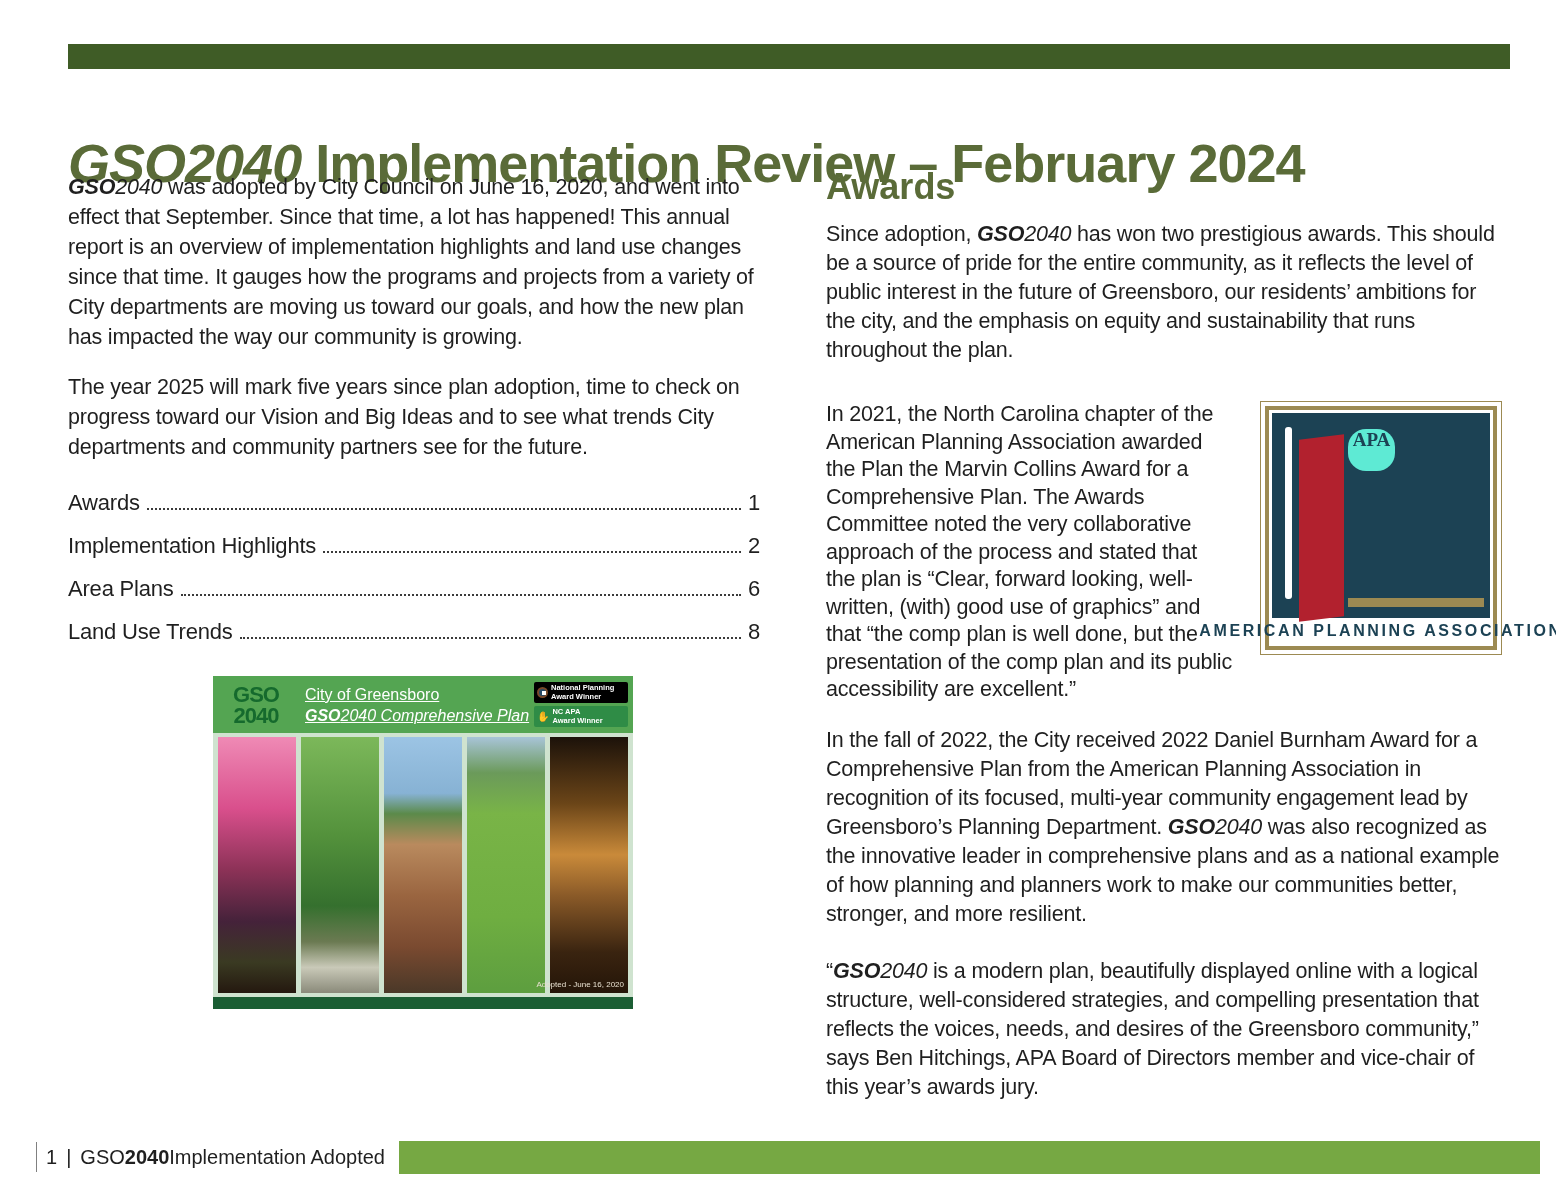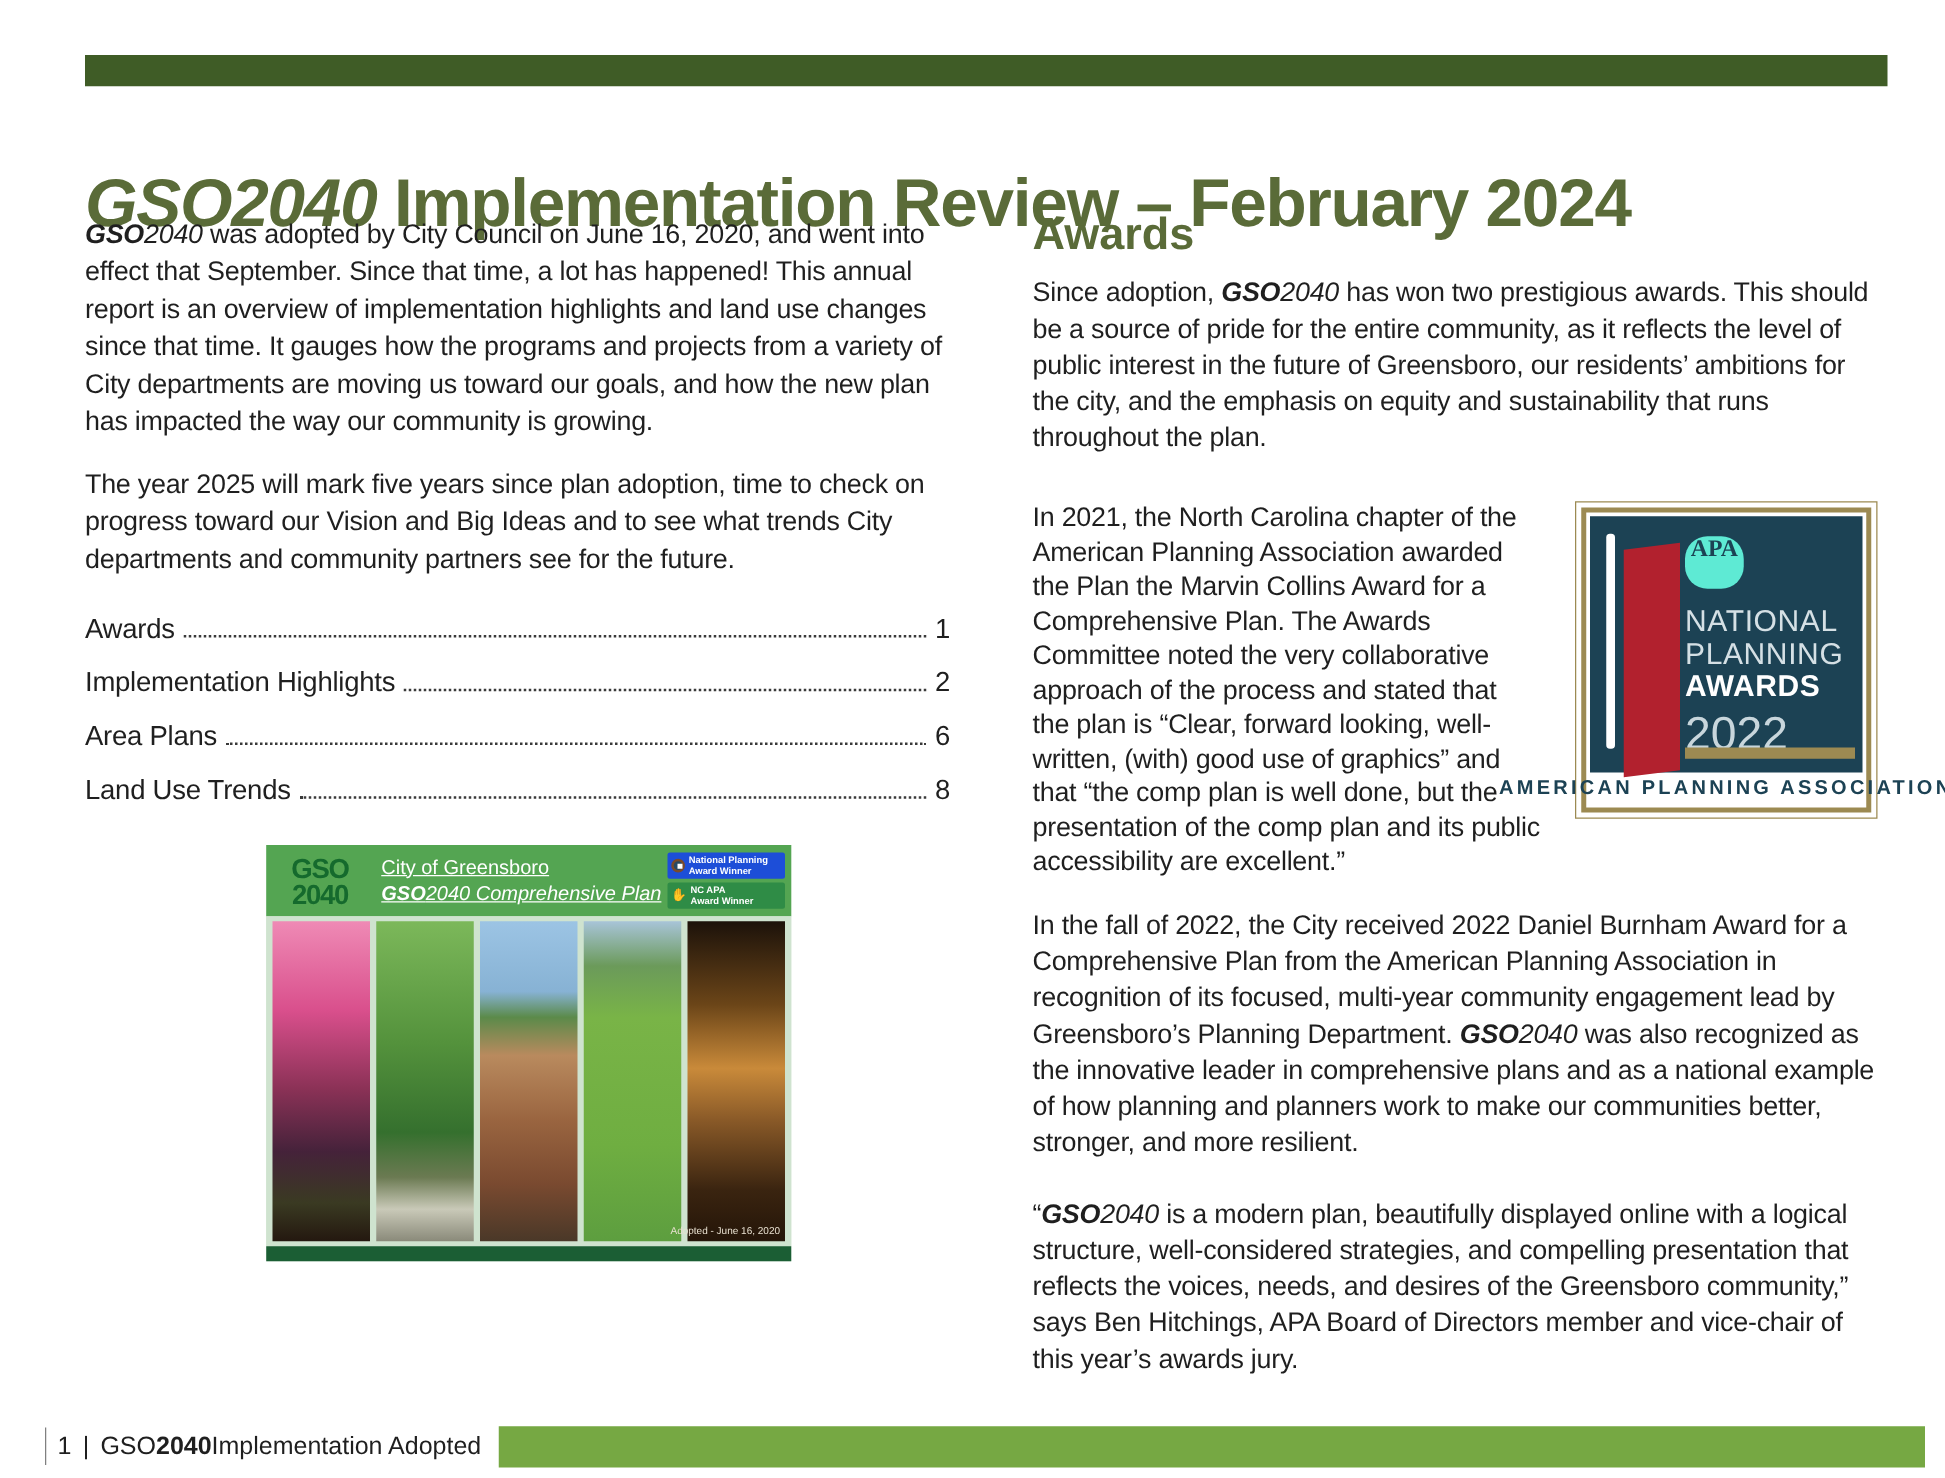--- a/index.html
+++ b/index.html
@@ -61,29 +61,30 @@
   }
   .cover-logo { width:66px; text-align:center; color:#156a2d; font-weight:800; line-height:21px; font-size:22px; letter-spacing:-1px; }
   .cover-titles { flex:1; padding-left:16px; color:#fff;text-decoration:underline; }
   .cover-org  { font-size:16px; line-height:21px; }
   .cover-plan { font-size:16px; line-height:21px; font-style:italic; }
   .cover-plan .b { font-weight:bold; }
   .cover-badges { width:94px; display:flex; flex-direction:column; gap:3px; }
   .mini-badge { display:flex; align-items:center; gap:3px; padding:2px 3px; border-radius:2px; color:#fff; }
   .mini-badge .txt { font-size:7.5px; line-height:8.5px; }
   .mini-badge .txt .b { font-weight:bold; }
-  .badge-navy { background:#1d4ed8; }
+  .badge-navy { background:#000000; }
   .badge-grn  { background:#2f8c46; }
   .medal-dot { width:11px; height:11px; border-radius:50%; background:#274a66; border:2px solid #7a4a2a; position:relative; flex:none; }
   .medal-dot::after{ content:""; position:absolute; left:2.5px; top:1.5px; width:4px; height:4px; background:#fff; }
   .hand-glyph { font-size:10px; line-height:10px; flex:none; }
   .cover-collage {
     position:absolute; top:57px; left:0; right:0; bottom:12px;
     display:flex; gap:5px; padding:4px 5px;
     background:#cfe3cf;
+    border-radius:20px;
   }
   .strip { flex:1; position:relative; }
   .strip1 { background:linear-gradient(180deg,#ef8ab5 0%,#d94f8c 28%,#8c3257 52%,#45223a 72%,#3a3a22 88%,#24180f 100%); }
   .strip2 { background:linear-gradient(180deg,#7cb85a 0%,#54923c 38%,#35702e 66%,#6b7a52 80%,#c9c9b8 90%,#8a8a7a 100%); }
   .strip3 { background:linear-gradient(180deg,#9cc4e4 0%,#87b2d4 22%,#5b8a4a 30%,#b98a5e 42%,#9a6540 62%,#7a4a30 82%,#4a3828 100%); }
   .strip4 { background:linear-gradient(180deg,#a8c4d8 0%,#6b9a5a 14%,#79b447 30%,#6fae41 70%,#5d9e3f 100%); }
   .strip5 { background:linear-gradient(180deg,#1c120a 0%,#6b4518 26%,#c98a3a 46%,#8a5a28 62%,#3a2410 84%,#241508 100%); }
   .adopted {
     position:absolute; right:4px; bottom:4px;
     font-size:8px; color:#e8e0d0; white-space:nowrap;
@@ -207,26 +208,20 @@
   <div class="award-row">
     <div class="award-text">
       <p class="body">In 2021, the North Carolina chapter of the American Planning Association awarded the Plan the Marvin Collins Award for a Comprehensive Plan. The Awards Committee noted the very collaborative approach of the process and stated that the plan is “Clear, forward looking, well-written, (with) good use of graphics”  and that “the comp plan is well done, but the presentation of the comp plan and its public accessibility are excellent.”</p>
     </div>
     <div class="apa-badge">
       <div class="apa-inner">
         <div class="apa-navy">
           <div class="book-line"></div>
           <div class="book-red"></div>
           <div class="apa-logo-box">APA</div>
-          <div class="apa-text">
-            <div class="apa-line">NATIONAL</div>
-            <div class="apa-line">PLANNING</div>
-            <div class="apa-line bold">AWARDS</div>
-            <div class="apa-year">2022</div>
-          </div>
           <div class="apa-goldbar"></div>
         </div>
         <div class="apa-footer">AMERICAN PLANNING ASSOCIATION</div>
       </div>
     </div>
   </div>
 
   <p class="body"><span>In the fall of 2022, the City received 2022 Daniel Burnham Award for a Comprehensive Plan from the American Planning Association in recognition of its focused, multi-year community engagement lead by Greensboro’s Planning Department. </span><span class="gso-bi">GSO</span><span class="gso-i">2040</span><span> was also recognized as the innovative leader in comprehensive plans and as a national example of how planning and planners work to make our communities better, stronger, and more resilient.</span></p>
 
   <p class="body" style="margin-top:28px;"><span>“</span><span class="gso-bi">GSO</span><span class="gso-i">2040</span><span> is a modern plan, beautifully displayed online with a logical structure, well-considered strategies, and compelling presentation that reflects the voices, needs, and desires of the Greensboro community,” says Ben Hitchings, APA Board of Directors member and vice-chair of this year’s awards jury.</span></p>

